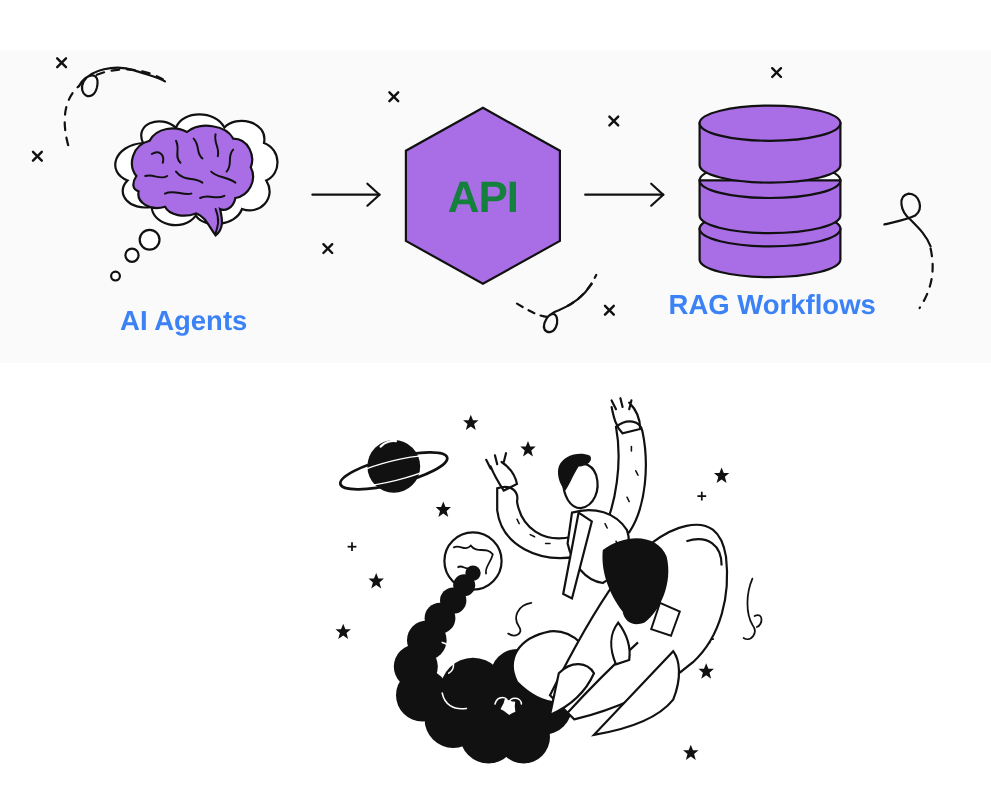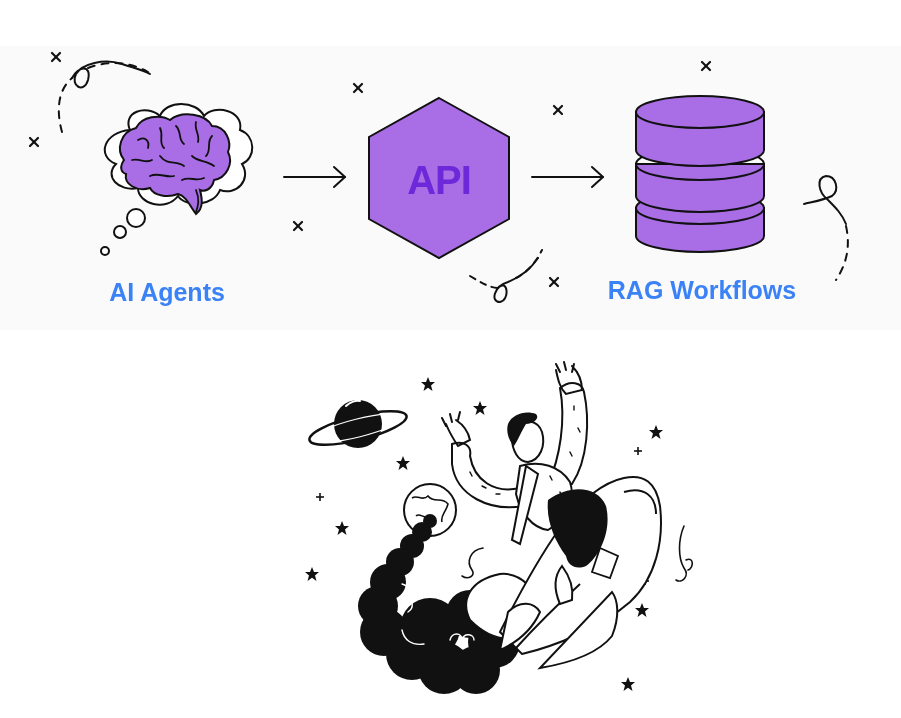--- a/index.html
+++ b/index.html
@@ -12,21 +12,21 @@
     position: absolute; left: 0; top: 46px; width: 901px; height: 284px;
     background: #fafafa;
   }
   svg.canvas { position: absolute; left: 0; top: 0; }
   .label {
     position: absolute; font-weight: bold; font-size: 25px; color: #3b82f6;
     white-space: nowrap; transform: translateX(-50%);
     font-family: "Liberation Sans", sans-serif;
   }
   .api-text {
-    position: absolute; font-weight: bold; font-size: 40px; color: #6d28d9;
+    position: absolute; font-weight: bold; font-size: 40px; color: #15803d;
     transform: translate(-50%, -50%);
     font-family: "Liberation Sans", sans-serif;
     letter-spacing: -1px;
   }
 </style>
 </head>
 <body>
 
 <div class="band"></div>
 
@@ -204,13 +204,13 @@
 
     <g fill="none" stroke="#111" stroke-width="1.6" stroke-linecap="round">
       <path d="M483,548 C470,550 466,562 472,570 C476,576 468,580 462,576"></path>
       <path d="M684,526 C678,540 678,558 684,568 C690,576 682,584 676,580 M686,560 C694,556 694,568 688,570"></path>
     </g>
   </g>
 </svg>
 
 <div class="label" style="left:167px; top:278px;">AI Agents</div>
 <div class="api-text" style="left:439px; top:180px;">API</div>
-<div class="label" style="left:702px; top:276px;">RAG Workflows</div>
+<div class="label" style="left:702px; top:263px;">RAG Workflows</div>
 
 </body></html>

